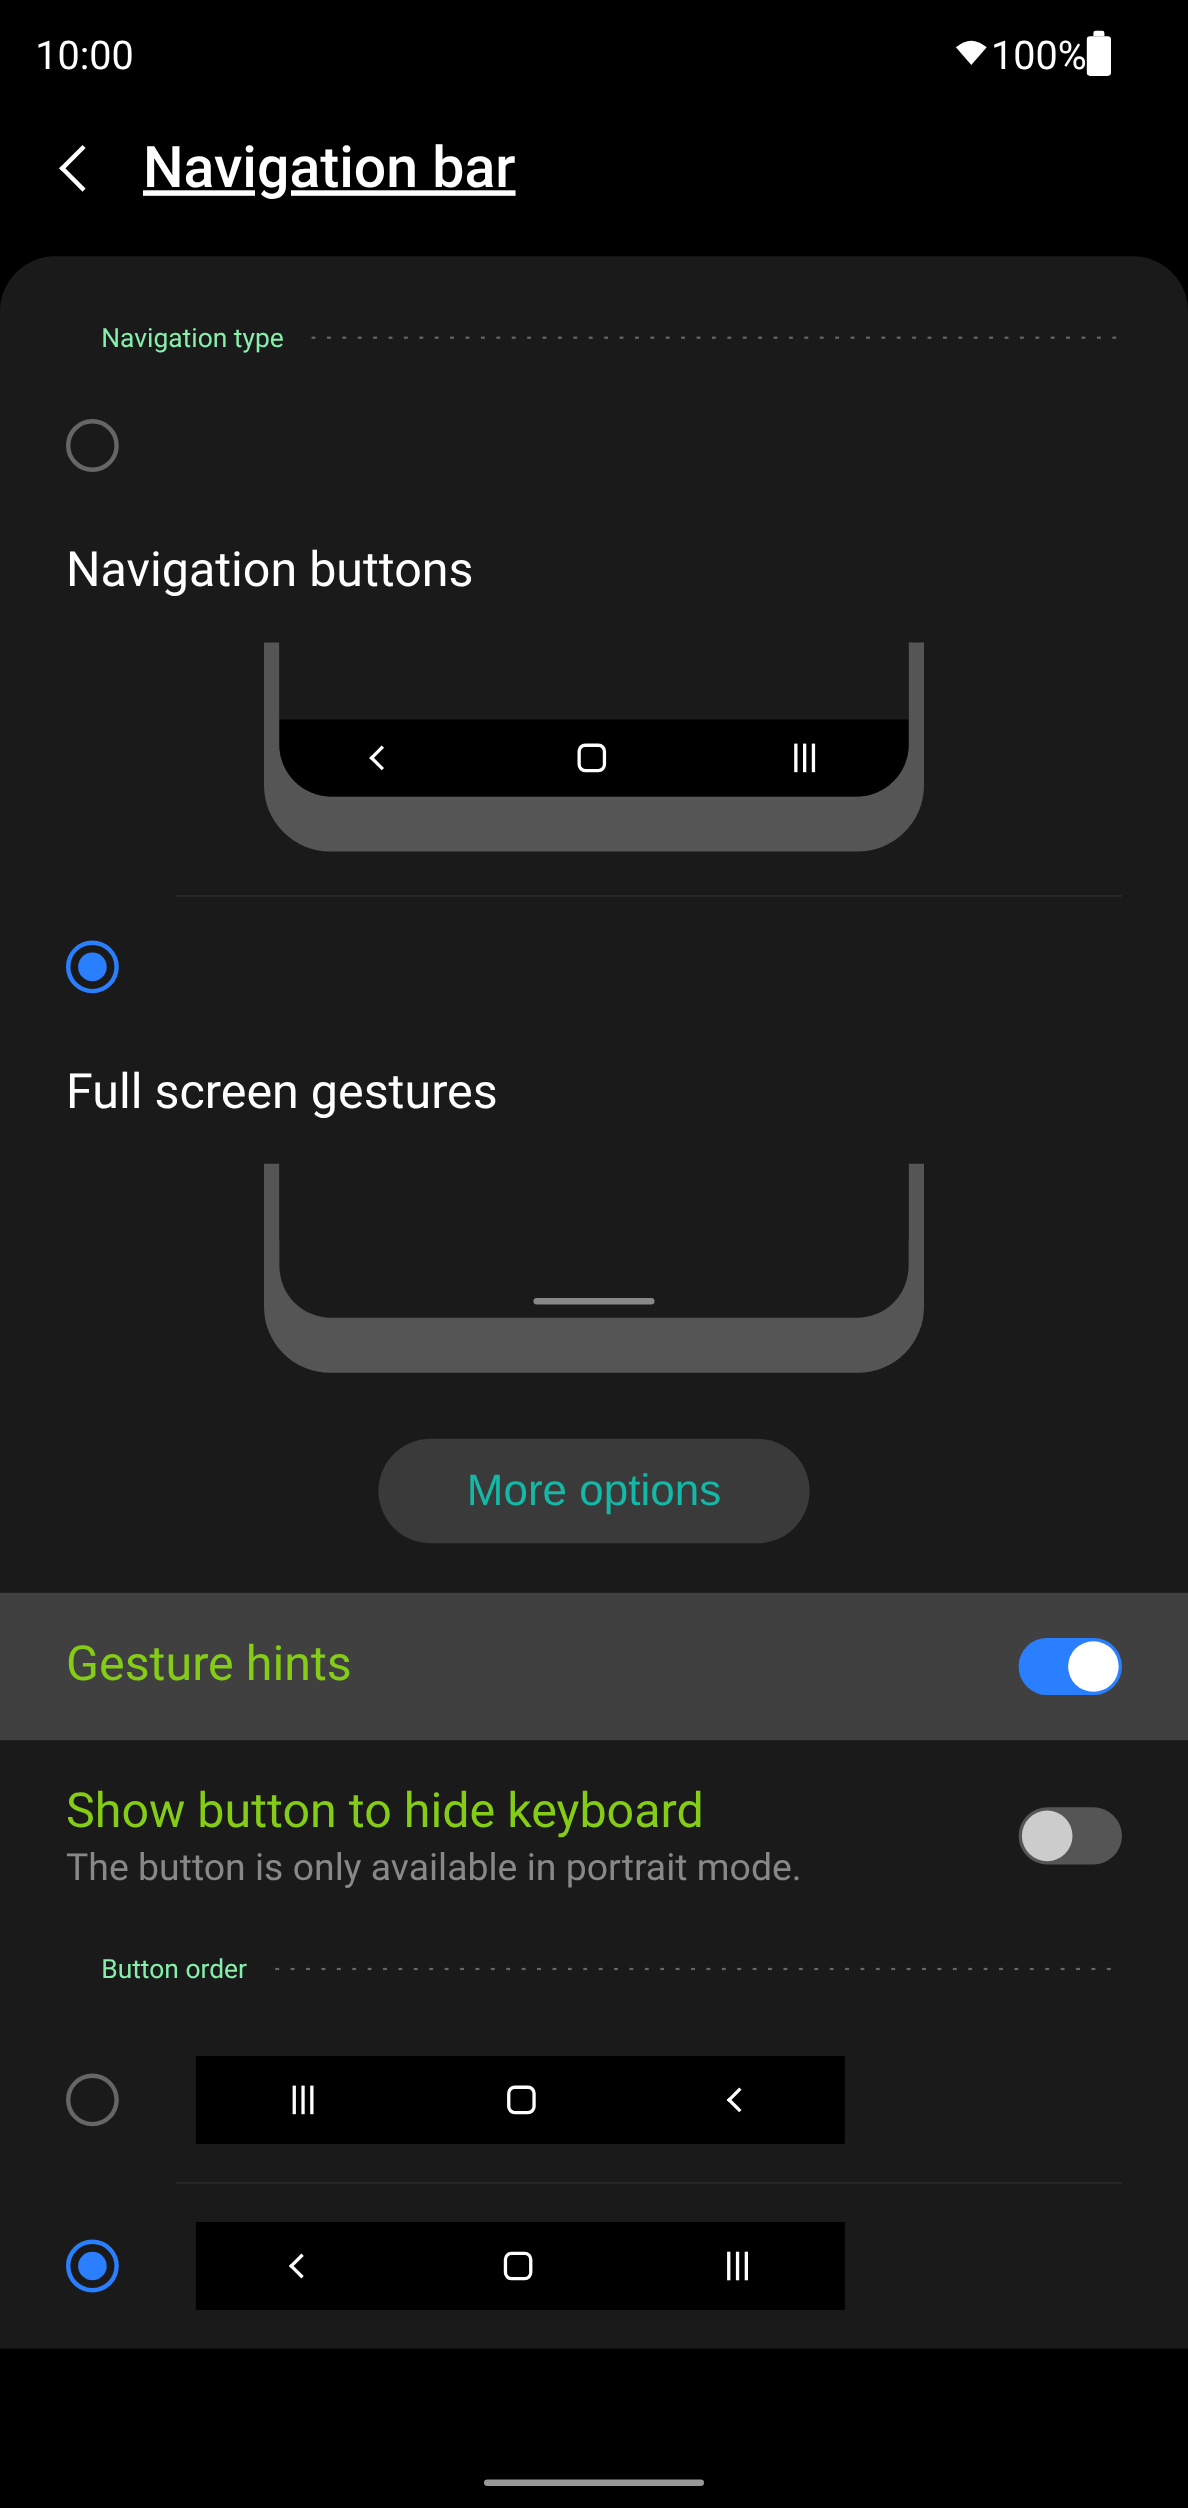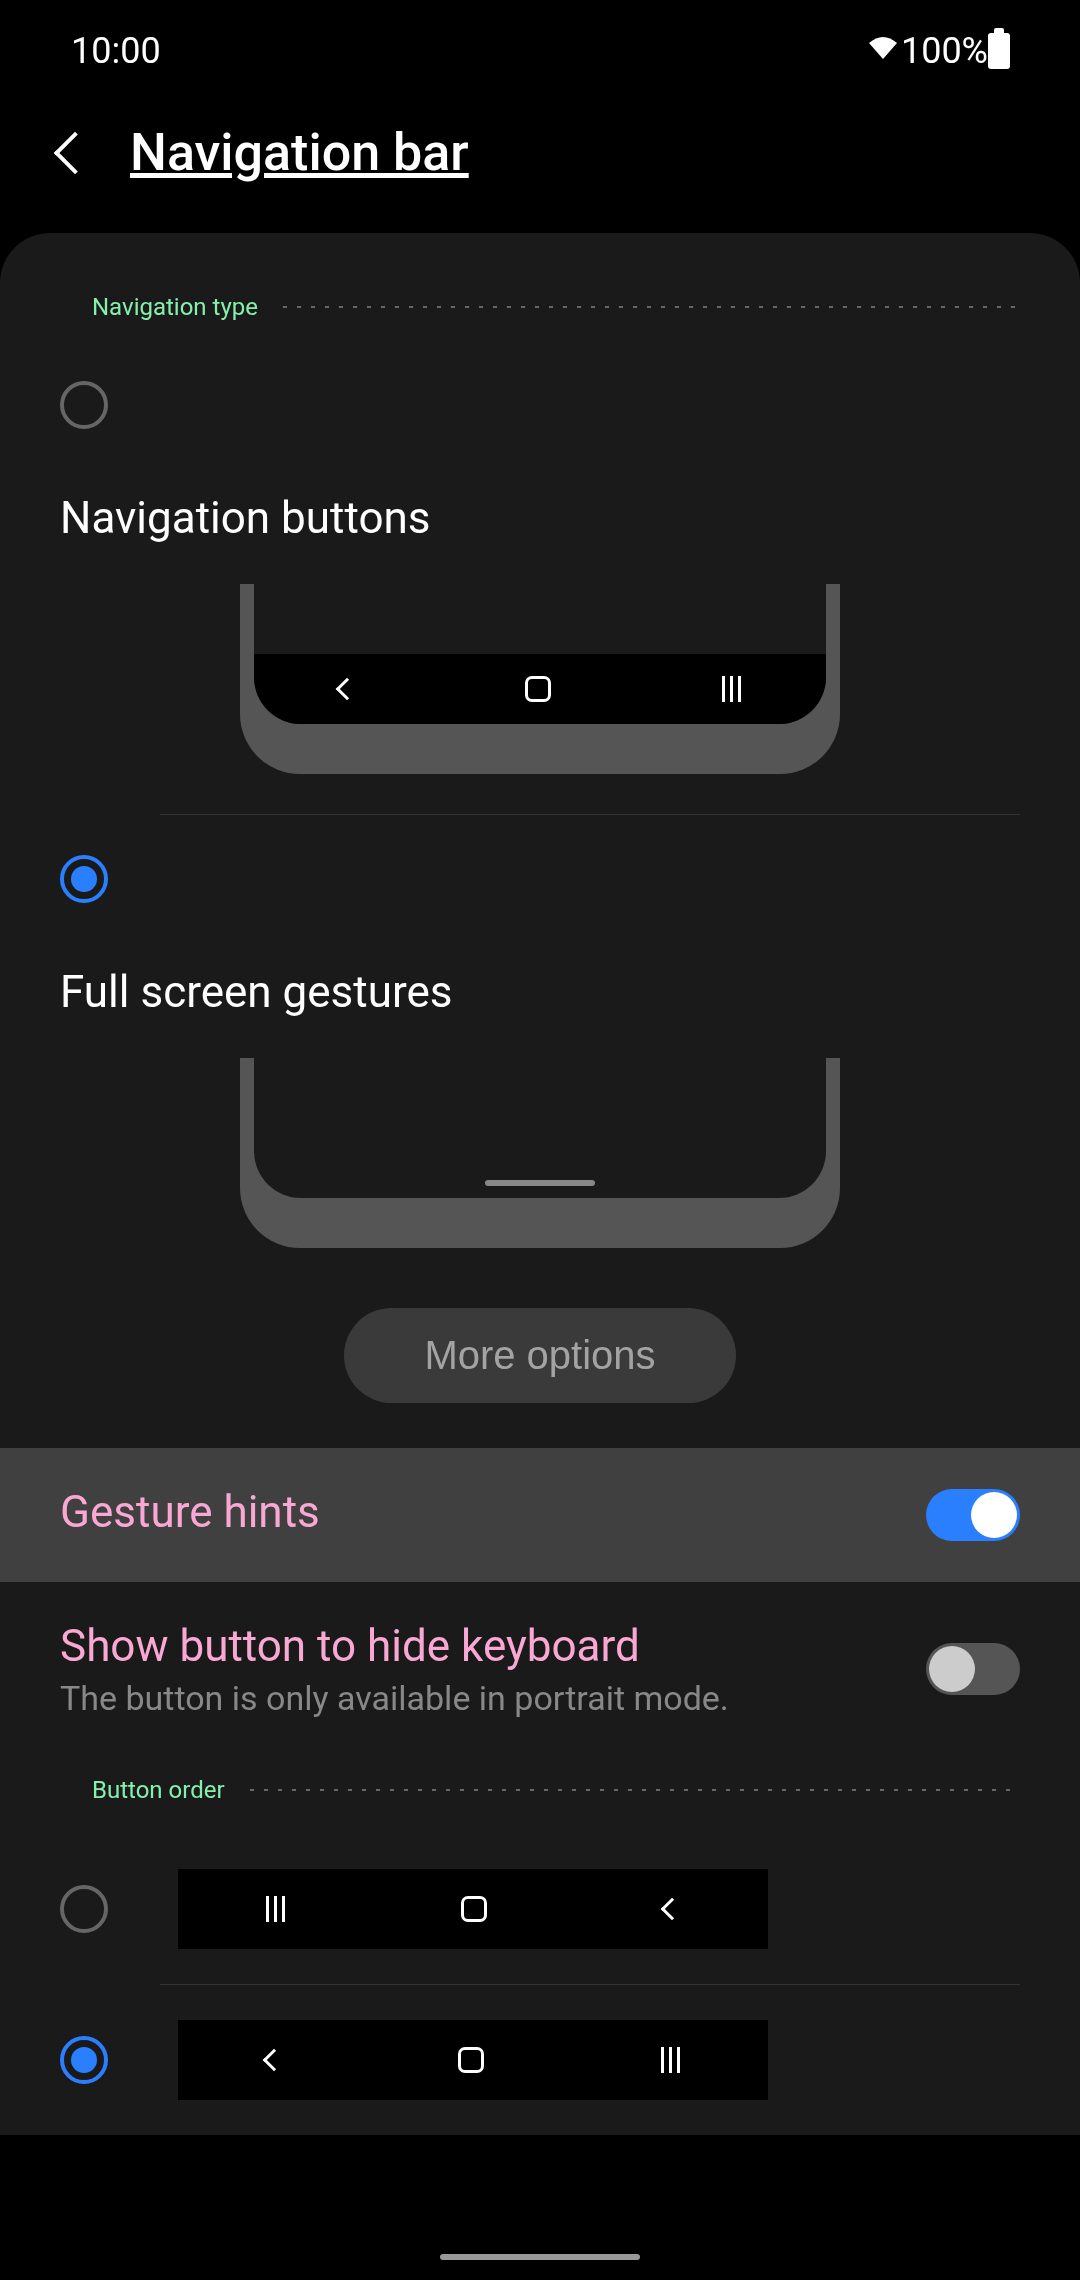--- a/index.html
+++ b/index.html
@@ -13,21 +13,20 @@
   }
   
   
   .status-bar {
     display: flex;
     justify-content: space-between;
     align-items: center;
     padding: 30px 70px 20px 32px;
     font-size: 36px;
     font-weight: 400;
-    margin-left: 39px;
   }
   .status-right {
     display: flex;
     align-items: center;
   }
   .battery-icon {
     width: 22px;
     height: 36px;
     background: #fff;
     border-radius: 3px;
@@ -214,21 +213,21 @@
   }
   
   
   .more-options-wrap {
     display: flex;
     justify-content: center;
     padding: 30px 0 45px 0;
   }
   .more-options-btn {
     background: #3a3a3a;
-    color: #a3a3a3;
+    color: #14b8a6;
     font-size: 40px;
     padding: 25px 80px;
     border-radius: 50px;
     border: none;
   }
   
   
   .toggle-item {
     display: flex;
     align-items: center;
@@ -236,21 +235,21 @@
     padding: 38px 60px;
   }
   .toggle-item.highlighted {
     background: #404040;
   }
   .toggle-text {
     flex: 1;
   }
   .toggle-title {
     font-size: 44px;
-    color: #f9a8d4;
+    color: #84cc16;
     margin-bottom: 6px;
   }
   .toggle-subtitle {
     font-size: 34px;
     color: #888;
   }
   
   
   .toggle {
     width: 94px;

